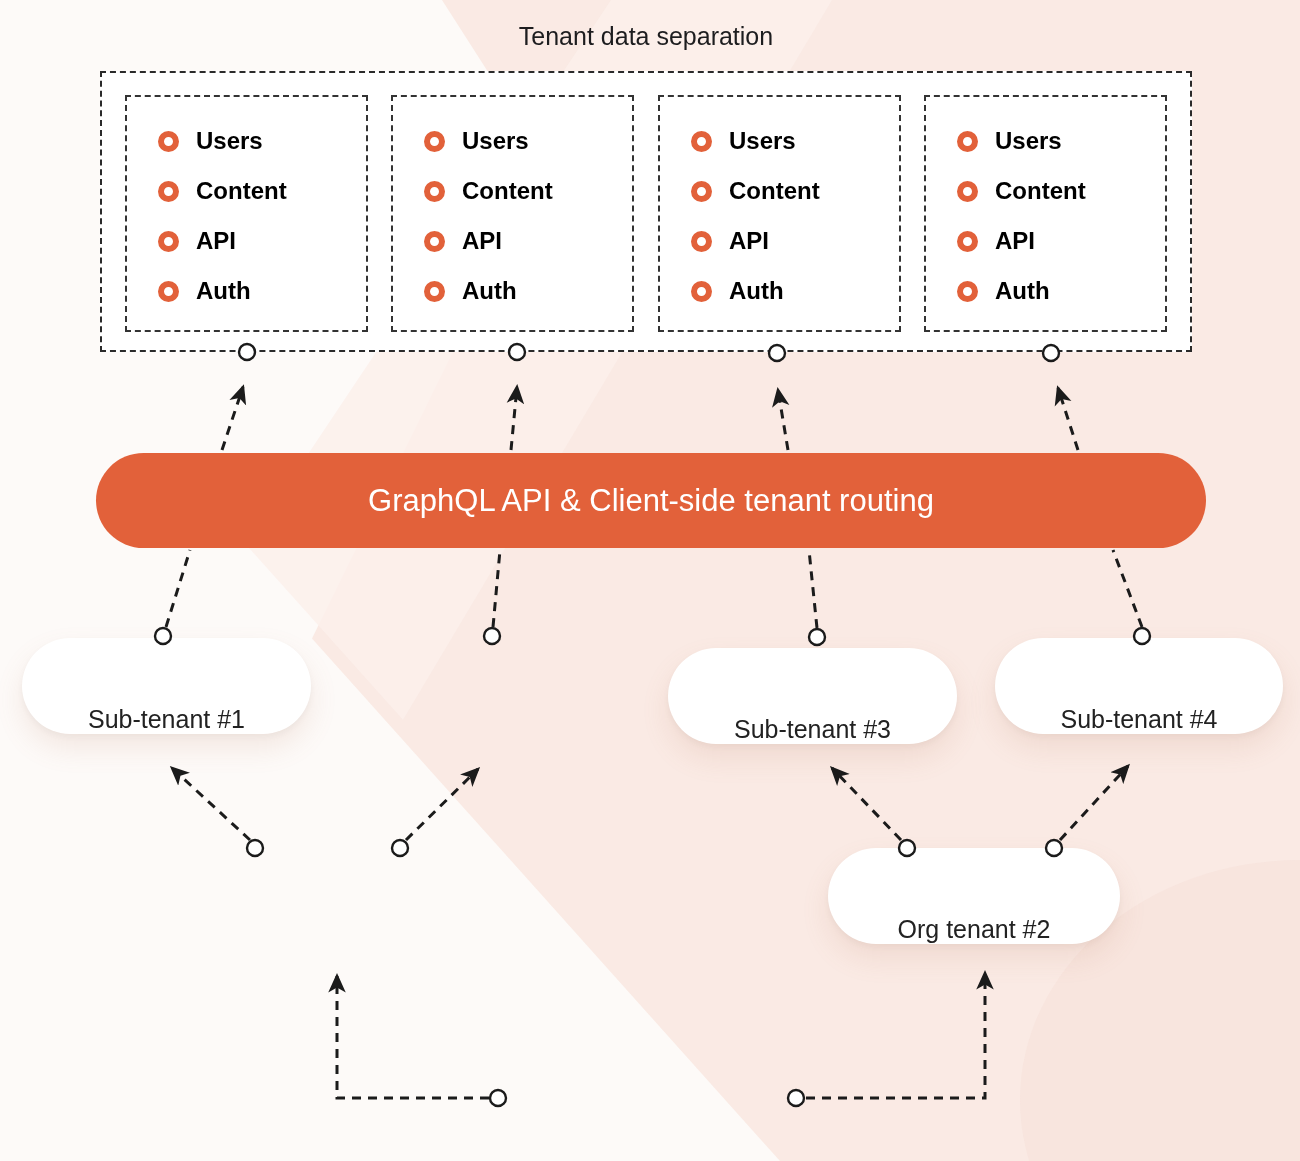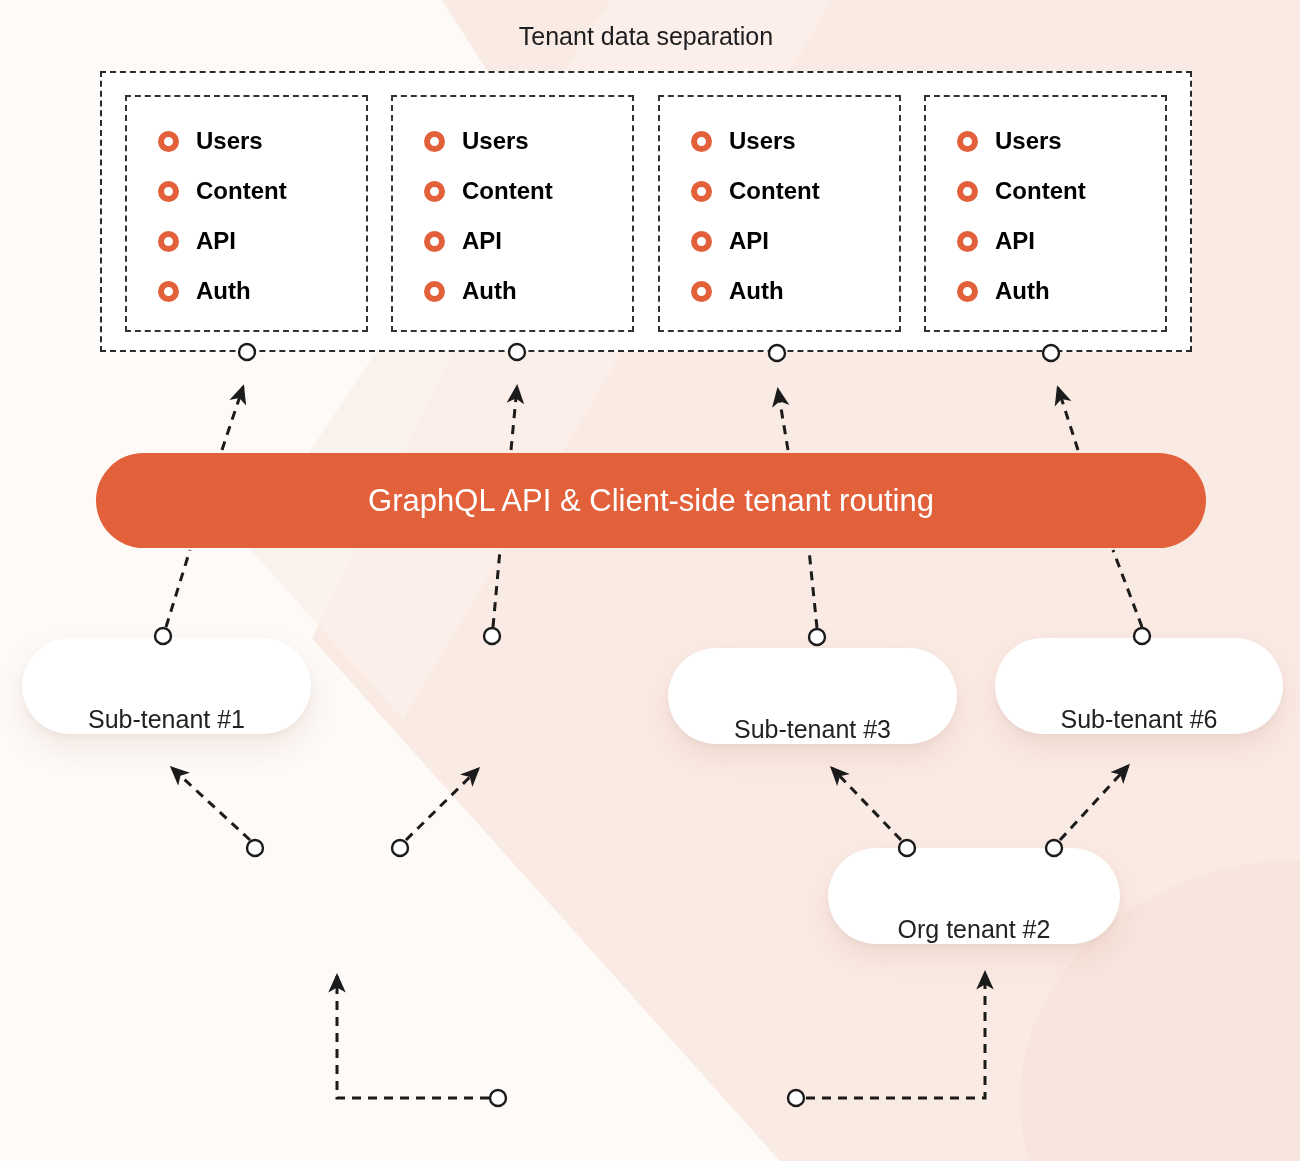--- a/index.html
+++ b/index.html
@@ -133,21 +133,21 @@
     <span>GraphQL API &amp; Client-side tenant routing</span>
   </div>
 
   <div class="pill sub1">
       <span>Sub-tenant #1</span>
     </div>
   <div class="pill sub3">
       <span>Sub-tenant #3</span>
     </div>
   <div class="pill sub4">
-      <span>Sub-tenant #6</span>
+      <span>Sub-tenant #4</span>
     </div>
   <div class="pill org2">
       <span>Org tenant #2</span>
     </div>
 
   <svg class="connectors" viewBox="0 0 1300 1161">
     <defs>
       <marker id="ah" viewBox="0 0 10 10" refX="8.5" refY="5" markerWidth="6.5" markerHeight="6.5" orient="auto">
         <path d="M0,0.5 L10,5 L0,9.5 L2.6,5 Z" fill="#1B1B1B"></path>
       </marker>

